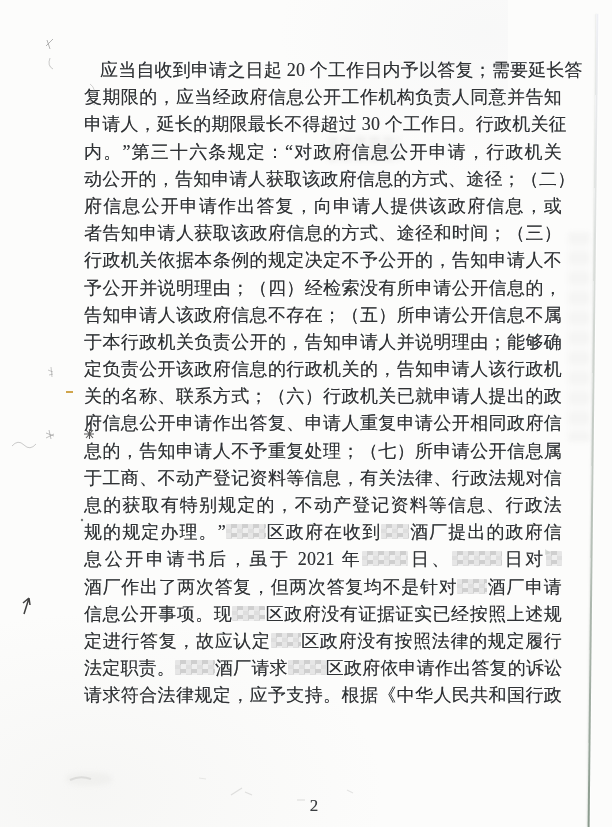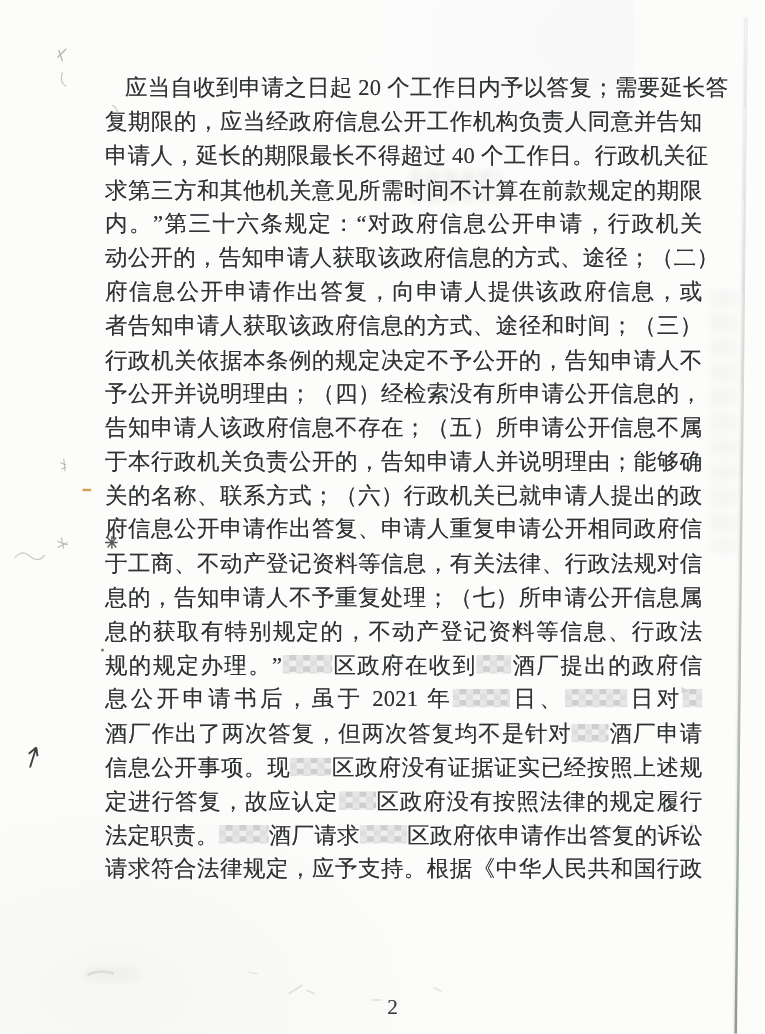--- a/index.html
+++ b/index.html
@@ -83,34 +83,34 @@
 
 <div class="page">
 
   <div class="ghost ghost-band"></div>
   <div class="ghost ghost-col"></div>
   <div class="ghost ghost-bottom"></div>
 
   <div class="content" id="text-block">
       <div class="line">应当自收到申请之日起 20 个工作日内予以答复；需要延长答</div>
       <div class="line">复期限的，应当经政府信息公开工作机构负责人同意并告知</div>
-      <div class="line">申请人，延长的期限最长不得超过 40 个工作日。行政机关征</div>
-      <div class="line">求第三方和其他机关意见所需时间不计算在前款规定的期限</div>
+      <div class="line">申请人，延长的期限最长不得超过 30 个工作日。行政机关征</div>
       <div class="line">内。”第三十六条规定：“对政府信息公开申请，行政机关</div>
       <div class="line">动公开的，告知申请人获取该政府信息的方式、途径；（二）</div>
       <div class="line">府信息公开申请作出答复，向申请人提供该政府信息，或</div>
       <div class="line">者告知申请人获取该政府信息的方式、途径和时间；（三）</div>
       <div class="line">行政机关依据本条例的规定决定不予公开的，告知申请人不</div>
       <div class="line">予公开并说明理由；（四）经检索没有所申请公开信息的，</div>
       <div class="line">告知申请人该政府信息不存在；（五）所申请公开信息不属</div>
       <div class="line">于本行政机关负责公开的，告知申请人并说明理由；能够确</div>
+      <div class="line">定负责公开该政府信息的行政机关的，告知申请人该行政机</div>
       <div class="line">关的名称、联系方式；（六）行政机关已就申请人提出的政</div>
       <div class="line">府信息公开申请作出答复、申请人重复申请公开相同政府信</div>
+      <div class="line">息的，告知申请人不予重复处理；（七）所申请公开信息属</div>
       <div class="line">于工商、不动产登记资料等信息，有关法律、行政法规对信</div>
-      <div class="line">息的，告知申请人不予重复处理；（七）所申请公开信息属</div>
       <div class="line">息的获取有特别规定的，不动产登记资料等信息、行政法</div>
       <div class="line">规的规定办理。”<span class="redact" style="width: 40px;"></span>区政府在收到<span class="redact" style="width: 28px;"></span>酒厂提出的政府信</div>
       <div class="line">息公开申请书后，虽于 2021 年<span class="redact" style="width: 46px;"></span>日、<span class="redact" style="width: 50px;"></span>日对<span class="redact" style="width: 16px;"></span></div>
       <div class="line">酒厂作出了两次答复，但两次答复均不是针对<span class="redact" style="width: 30px;"></span>酒厂申请</div>
       <div class="line">信息公开事项。现<span class="redact" style="width: 33px;"></span>区政府没有证据证实已经按照上述规</div>
       <div class="line">定进行答复，故应认定<span class="redact" style="width: 30px;"></span>区政府没有按照法律的规定履行</div>
       <div class="line">法定职责。<span class="redact" style="width: 40px;"></span>酒厂请求<span class="redact" style="width: 38px;"></span>区政府依申请作出答复的诉讼</div>
       <div class="line">请求符合法律规定，应予支持。根据《中华人民共和国行政</div>
     </div>
 

